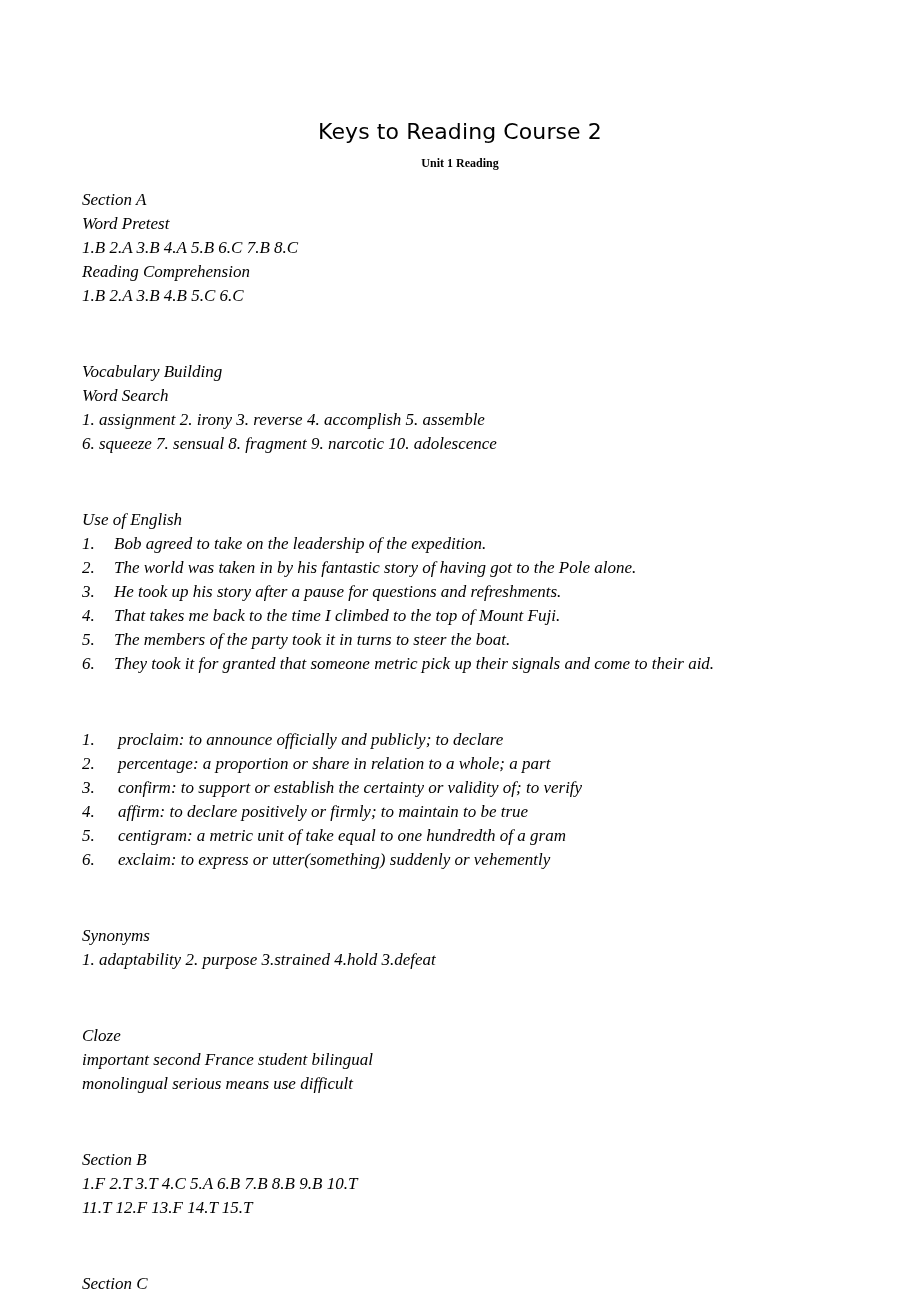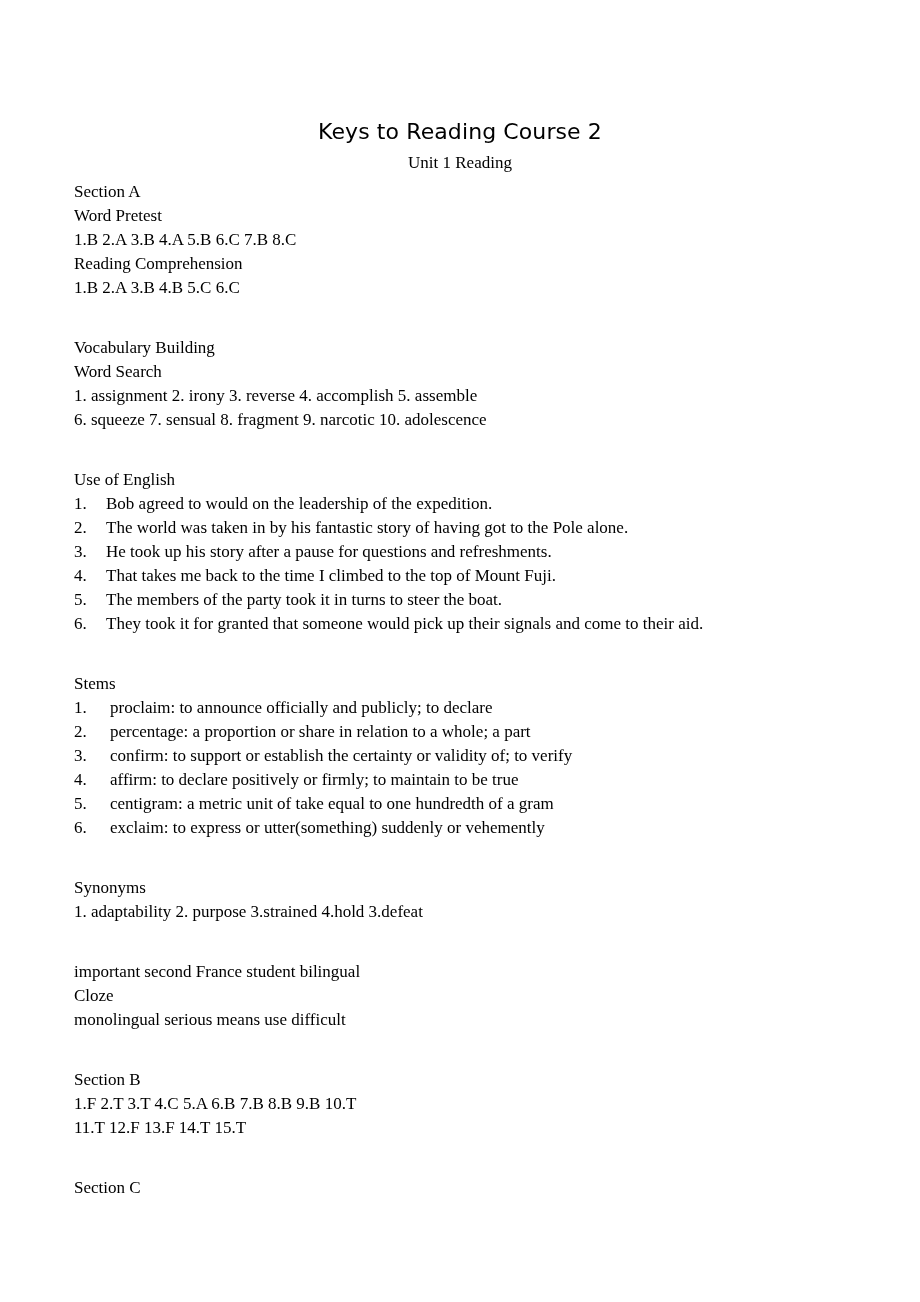--- a/index.html
+++ b/index.html
@@ -29,30 +29,31 @@
     font-family: "DejaVu Sans", "Liberation Sans", sans-serif;
     font-size: 22px;
     font-weight: 400;
     line-height: 28px;
     text-align: center;
     margin: 0 0 6px 0;
     letter-spacing: 0.1px;
   }
   .doc-subtitle {
     font-family: "Liberation Serif", "DejaVu Serif", serif;
-    font-size: 17px;
-    font-weight: normal;
+    font-size: 12px;
+    font-weight: bold;
     line-height: 22px;
     text-align: center;
     margin: 0 0 2px 0;
   }
 
   .block {
-    margin: 6px;
+    margin: 14px;
     padding: 0;
+    font-style: italic;
   }
   .line {
     font-size: 17px;
     line-height: 24px;
     white-space: pre-wrap;
     margin: 0;
   }
   .spacer {
     height: 24px;
   }
@@ -106,49 +107,48 @@
     <p class="line">6. squeeze 7. sensual 8. fragment 9. narcotic 10. adolescence</p>
   </div>
 
   <div class="spacer"></div>
 
   <div class="block">
     <p class="line">Use of English</p>
     <ol class="numlist">
       <li>
         <span class="num">1.</span>
-        <span class="txt">Bob agreed to would on the leadership of the expedition.</span>
+        <span class="txt">Bob agreed to take on the leadership of the expedition.</span>
       </li>
       <li>
         <span class="num">2.</span>
         <span class="txt">The world was taken in by his fantastic story of having got to the Pole alone.</span>
       </li>
       <li>
         <span class="num">3.</span>
         <span class="txt">He took up his story after a pause for questions and refreshments.</span>
       </li>
       <li>
         <span class="num">4.</span>
         <span class="txt">That takes me back to the time I climbed to the top of Mount Fuji.</span>
       </li>
       <li>
         <span class="num">5.</span>
         <span class="txt">The members of the party took it in turns to steer the boat.</span>
       </li>
       <li>
         <span class="num">6.</span>
-        <span class="txt">They took it for granted that someone would pick up their signals and come to their aid.</span>
+        <span class="txt">They took it for granted that someone metric pick up their signals and come to their aid.</span>
       </li>
     </ol>
   </div>
 
   <div class="spacer"></div>
 
   <div class="block">
-    <p class="line">Stems</p>
     <ol class="numlist stems">
       <li>
         <span class="num">1.</span>
         <span class="txt">proclaim: to announce officially and publicly; to declare</span>
       </li>
       <li>
         <span class="num">2.</span>
         <span class="txt">percentage: a proportion or share in relation to a whole; a part</span>
       </li>
       <li>
@@ -173,22 +173,22 @@
   <div class="spacer"></div>
 
   <div class="block">
     <p class="line">Synonyms</p>
     <p class="line">1. adaptability 2. purpose 3.strained 4.hold 3.defeat</p>
   </div>
 
   <div class="spacer"></div>
 
   <div class="block">
+    <p class="line">Cloze</p>
     <p class="line">important second France student bilingual</p>
-    <p class="line">Cloze</p>
     <p class="line">monolingual serious means use difficult</p>
   </div>
 
   <div class="spacer"></div>
 
   <div class="block">
     <p class="line">Section B</p>
     <p class="line">1.F 2.T 3.T 4.C 5.A 6.B 7.B 8.B 9.B 10.T</p>
     <p class="line">11.T 12.F 13.F 14.T 15.T</p>
   </div>

